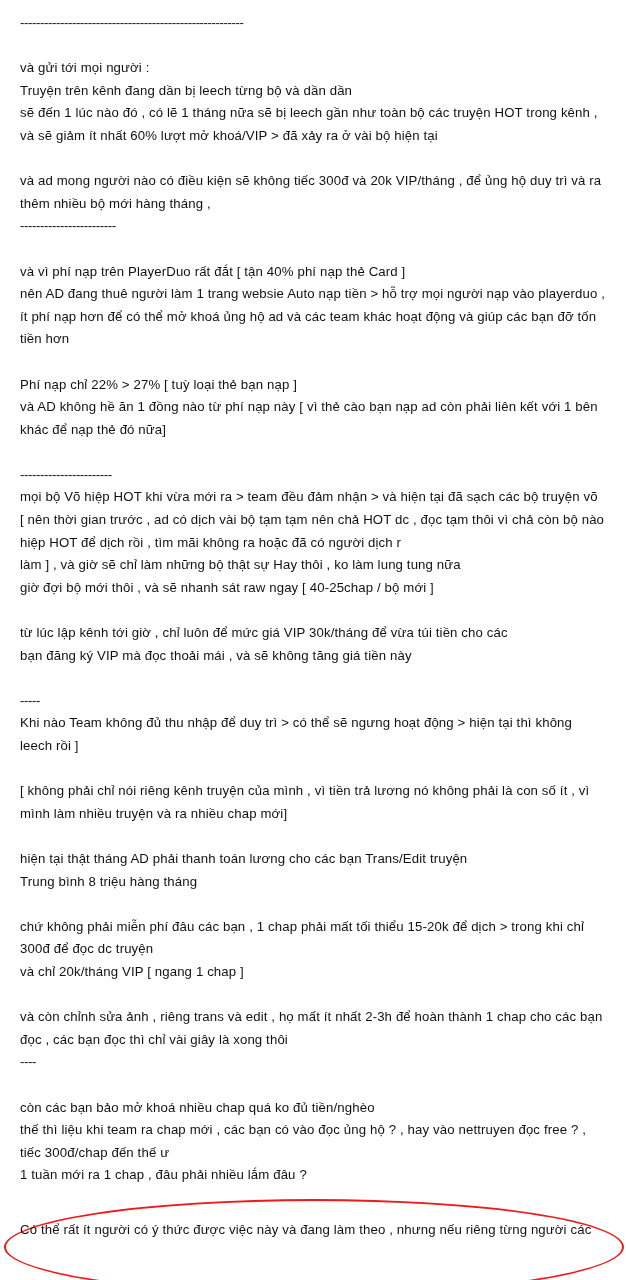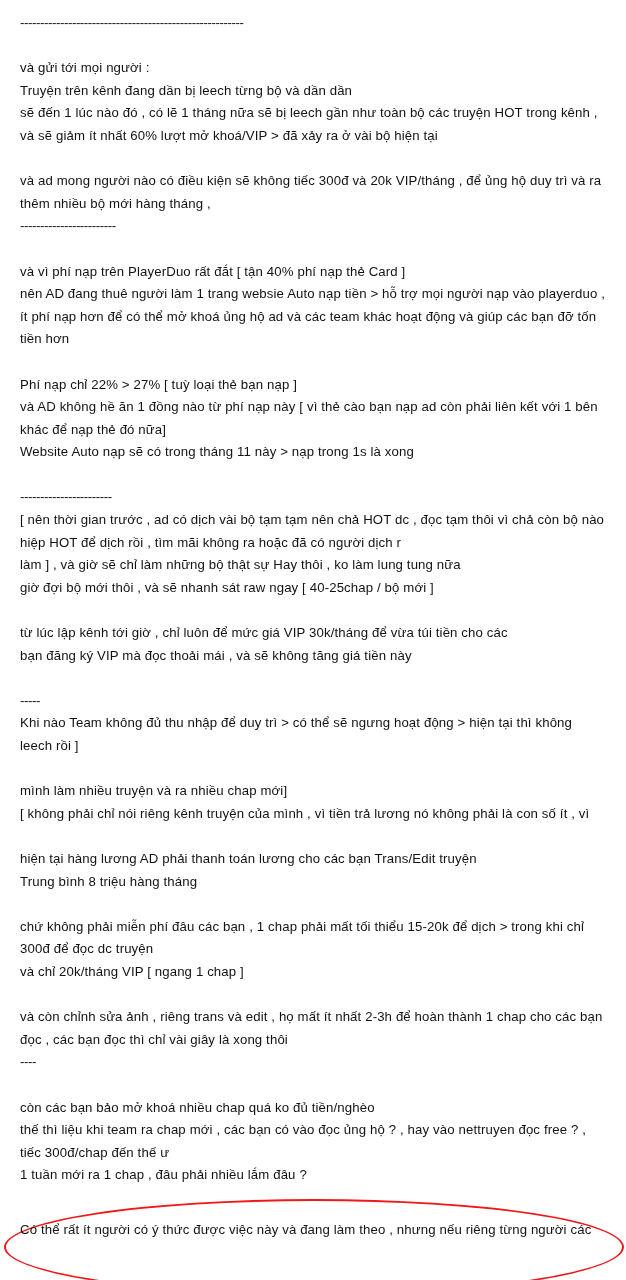--- a/index.html
+++ b/index.html
@@ -83,46 +83,46 @@
 
     <div class="para">và vì phí nạp trên PlayerDuo rất đắt [ tận 40% phí nạp thẻ Card ]</div>
     <div class="para">nên AD đang thuê người làm 1 trang websie Auto nạp tiền &gt; hỗ trợ mọi người nạp vào playerduo ,</div>
     <div class="para">ít phí nạp hơn để có thể mở khoá ủng hộ ad và các team khác hoạt động và giúp các bạn đỡ tốn</div>
     <div class="para">tiền hơn</div>
     <div class="blank"></div>
 
     <div class="para">Phí nạp chỉ 22% &gt; 27% [ tuỳ loại thẻ bạn nạp ]</div>
     <div class="para">và AD không hề ăn 1 đồng nào từ phí nạp này [ vì thẻ cào bạn nạp ad còn phải liên kết với 1 bên</div>
     <div class="para">khác để nạp thẻ đó nữa]</div>
-    <div class="para">Website Auto nạp sẽ có trong tháng 11 này &gt; nạp trong 1s là xong</div>
     <div class="blank"></div>
 
     <div class="para rule">-----------------------</div>
 
+    <div class="para">mọi bộ Võ hiệp HOT khi vừa mới ra &gt; team đều đảm nhận &gt; và hiện tại đã sạch các bộ truyện võ</div>
     <div class="para">[ nên thời gian trước , ad có dịch vài bộ tạm tạm nên chả HOT dc , đọc tạm thôi vì chả còn bộ nào</div>
     <div class="para">hiệp HOT để dịch rồi , tìm mãi không ra hoặc đã có người dịch r</div>
     <div class="para">làm ] , và giờ sẽ chỉ làm những bộ thật sự Hay thôi , ko làm lung tung nữa</div>
     <div class="para">giờ đợi bộ mới thôi , và sẽ nhanh sát raw ngay [ 40-25chap / bộ mới ]</div>
     <div class="blank"></div>
 
     <div class="para">từ lúc lập kênh tới giờ , chỉ luôn để mức giá VIP 30k/tháng để vừa túi tiền cho các</div>
     <div class="para">bạn đăng ký VIP mà đọc thoải mái , và sẽ không tăng giá tiền này</div>
     <div class="blank"></div>
 
     <div class="para rule">-----</div>
 
     <div class="para">Khi nào Team không đủ thu nhập để duy trì &gt; có thể sẽ ngưng hoạt động &gt; hiện tại thì không</div>
     <div class="para">leech rồi ]</div>
     <div class="blank"></div>
 
+    <div class="para">[ không phải chỉ nói riêng kênh truyện của mình , vì tiền trả lương nó không phải là con số ít , vì</div>
     <div class="para">mình làm nhiều truyện và ra nhiều chap mới]</div>
-    <div class="para">[ không phải chỉ nói riêng kênh truyện của mình , vì tiền trả lương nó không phải là con số ít , vì</div>
     <div class="blank"></div>
 
-    <div class="para">hiện tại hàng lương AD phải thanh toán lương cho các bạn Trans/Edit truyện</div>
+    <div class="para">hiện tại thật tháng AD phải thanh toán lương cho các bạn Trans/Edit truyện</div>
     <div class="para">Trung bình 8 triệu hàng tháng</div>
     <div class="blank"></div>
 
     <div class="para">chứ không phải miễn phí đâu các bạn , 1 chap phải mất tối thiểu 15-20k để dịch &gt; trong khi chỉ</div>
     <div class="para">300đ để đọc dc truyện</div>
     <div class="para">và chỉ 20k/tháng VIP [ ngang 1 chap ]</div>
     <div class="blank"></div>
 
     <div class="para">và còn chỉnh sửa ảnh , riêng trans và edit , họ mất ít nhất 2-3h để hoàn thành 1 chap cho các bạn</div>
     <div class="para">đọc , các bạn đọc thì chỉ vài giây là xong thôi</div>

